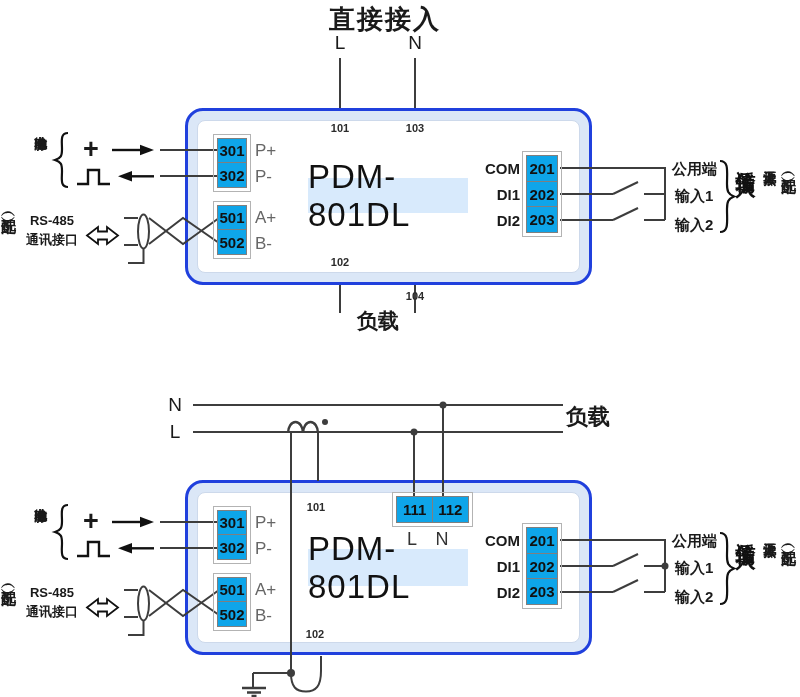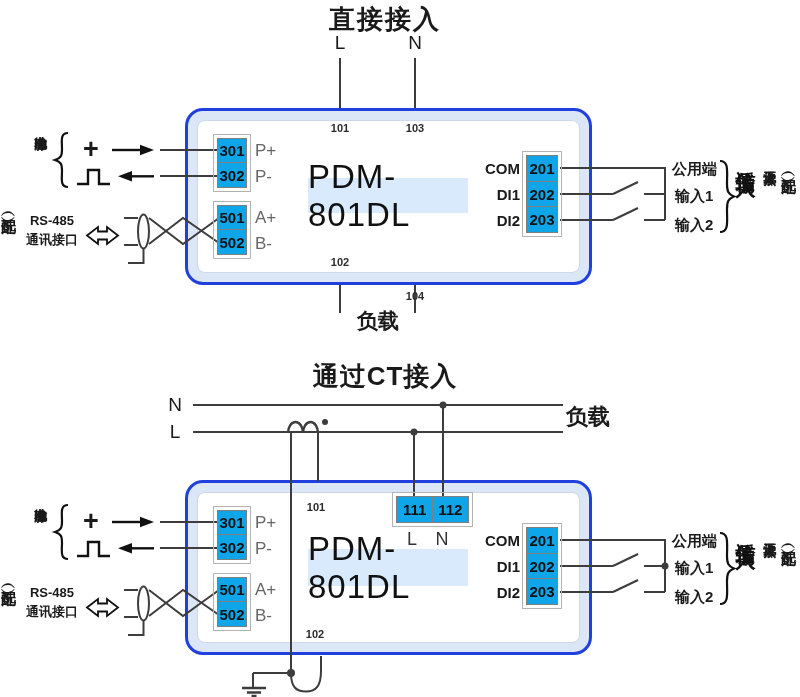--- a/index.html
+++ b/index.html
@@ -162,21 +162,20 @@
       <div class="cell">203</div>
     </div>
   </div>
   <div class="abs sig" style="left:672px;top:160px;">公用端</div>
   <div class="abs sig" style="left:675px;top:187px;">输入1</div>
   <div class="abs sig" style="left:675px;top:216px;">输入2</div>
   <div class="abs vtext vgroup" style="left:735px;top:154px;height:88px;">遥信输入</div>
   <div class="abs vtext vsmall" style="left:762px;top:161px;height:72px;">无源干接点</div>
   <div class="abs vtext vopt" style="left:780px;top:167px;height:80px;">（选配）</div>
 
-  <div class="abs title" style="left:285px;top:359px;width:200px;letter-spacing:1px;">通过CT接入</div>
   <div class="abs phase ctr" style="left:164px;top:395px;width:22px;height:20px;">N</div>
   <div class="abs phase ctr" style="left:164px;top:422px;width:22px;height:20px;">L</div>
   <div class="abs load" style="left:566px;top:402px;font-size:22px;">负载</div>
 
   <div class="abs tnum" style="left:300px;top:501px;width:32px;">101</div>
   <div class="abs tnum" style="left:299px;top:628px;width:32px;">102</div>
   <div class="strip" style="left:392px;top:492px;width:81px;height:35px;">
     <div class="cells row">
       <div class="cell">111</div>
       <div class="cell">112</div>

